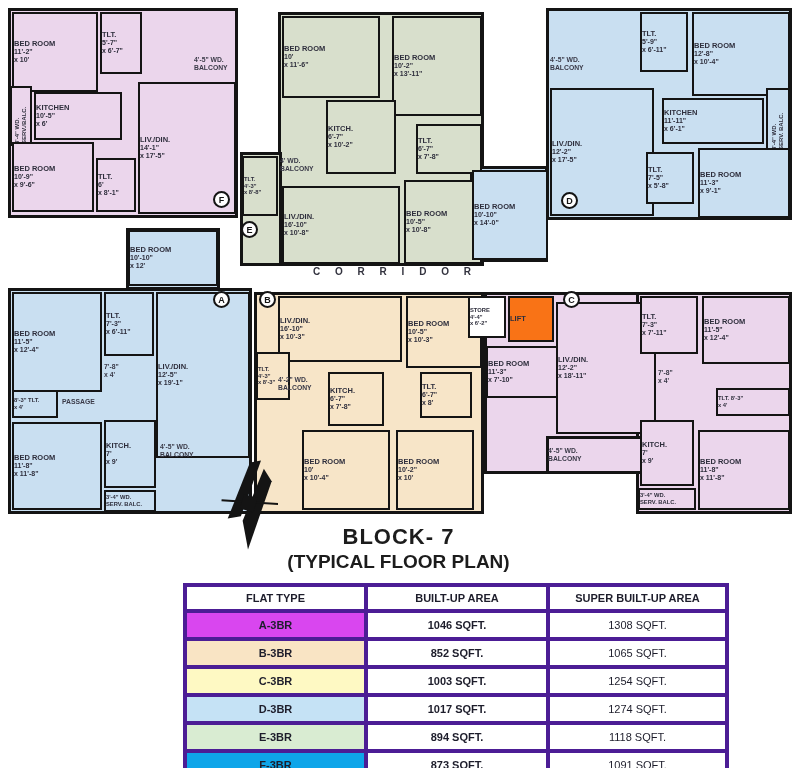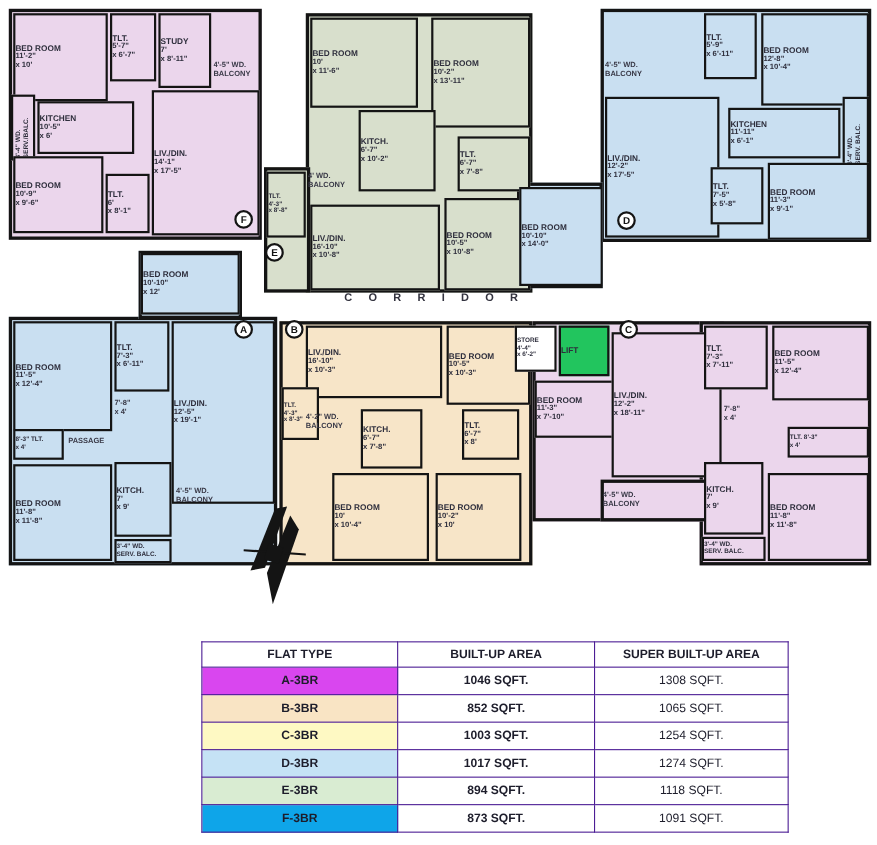--- a/index.html
+++ b/index.html
@@ -25,21 +25,21 @@
   #stairs .mid{position:absolute;left:50%;top:0;bottom:0;width:2px;background:#141414;}
   #stairs .up{position:absolute;left:4px;top:6px;font-size:8px;font-weight:700;color:#222;background:#fff;padding:0 2px;}
   #stairs .dn{position:absolute;right:4px;bottom:6px;font-size:8px;font-weight:700;color:#222;background:#fff;padding:0 2px;}
   #corridor{position:absolute;left:270px;top:266px;width:250px;height:16px;z-index:4;
       text-align:center;font-size:10px;font-weight:600;letter-spacing:6px;color:#33333f;}
   #north{position:absolute;left:220px;top:456px;z-index:7;}
   #titleblock{position:absolute;left:0;right:0;top:524px;text-align:center;color:#1c1c1c;z-index:8;}
   #titleblock .t1{font-size:22px;font-weight:700;letter-spacing:1px;}
   #titleblock .t2{font-size:19px;font-weight:700;margin-top:1px;}
   #areatable{position:absolute;left:183px;top:583px;z-index:8;border-collapse:collapse;}
-  #areatable th,#areatable td{border:1px solid #4c1d95;text-align:center;padding:0 20px;
+  #areatable th,#areatable td{border:4px solid #4c1d95;text-align:center;padding:0 20px;
       font-size:11px;color:#1d1d2b;margin-left:16px;}
   #areatable th{height:22px;font-weight:700;}
   #areatable td{height:24px;}
   #areatable td.ft{font-weight:700;width:137px;}
   #areatable td.bu{width:138px;font-weight:700;}
   #areatable td.sbu{width:135px;font-weight:400;}
 </style>
 </head>
 <body>
 
@@ -71,25 +71,20 @@
       <div class="rm room" style="left: 12px; top: 12px; width: 86px; height: 80px; background: rgb(235, 214, 236);">
         <span class="n">BED ROOM</span>
         <span class="d">11'-2"</span>
         <span class="d">x 10'</span>
       </div>
       <div class="rm room" style="left: 100px; top: 12px; width: 42px; height: 62px; background: rgb(235, 214, 236);">
         <span class="n">TLT.</span>
         <span class="d">5'-7"</span>
         <span class="d">x 6'-7"</span>
       </div>
-      <div class="rm room" style="left: 144px; top: 12px; width: 48px; height: 68px; background: rgb(235, 214, 236);">
-        <span class="n">STUDY</span>
-        <span class="d">7'</span>
-        <span class="d">x 8'-11"</span>
-      </div>
       <div class="rm label" style="left: 194px; top: 42px; width: 44px; height: 44px;">
         <span class="n">4'-5" WD.</span>
         <span class="d">BALCONY</span>
       </div>
       <div class="rm room" style="left: 34px; top: 92px; width: 88px; height: 48px; background: rgb(235, 214, 236);">
         <span class="n">KITCHEN</span>
         <span class="d">10'-5"</span>
         <span class="d">x 6'</span>
       </div>
       <div class="rm vroom" style="left: 10px; top: 86px; width: 22px; height: 60px; background: rgb(235, 214, 236);">
@@ -279,21 +274,21 @@
       <div class="rm room" style="left: 396px; top: 430px; width: 78px; height: 80px; background: rgb(247, 229, 200);">
         <span class="n">BED ROOM</span>
         <span class="d">10'-2"</span>
         <span class="d">x 10'</span>
       </div>
       <div class="rm sroom" style="left: 468px; top: 296px; width: 38px; height: 42px; background: rgb(255, 255, 255);">
         <span class="n">STORE</span>
         <span class="d">4'-4"</span>
         <span class="d">x 6'-2"</span>
       </div>
-      <div class="rm room" style="left: 508px; top: 296px; width: 46px; height: 46px; background: #22c55e;">
+      <div class="rm room" style="left: 508px; top: 296px; width: 46px; height: 46px; background: #f97316;">
         <span class="n">LIFT</span>
       </div>
       <div class="rm room" style="left: 486px; top: 346px; width: 100px; height: 52px; background: rgb(235, 214, 236);">
         <span class="n">BED ROOM</span>
         <span class="d">11'-3"</span>
         <span class="d">x 7'-10"</span>
       </div>
       <div class="rm room" style="left: 556px; top: 302px; width: 100px; height: 132px; background: rgb(235, 214, 236);">
         <span class="n">LIV./DIN.</span>
         <span class="d">12'-2"</span>
@@ -336,20 +331,24 @@
         <span class="d">x 11'-8"</span>
       </div>
       <div class="marker" style="left: 213px; top: 191px;">F</div>
       <div class="marker" style="left: 241px; top: 221px;">E</div>
       <div class="marker" style="left: 213px; top: 291px;">A</div>
       <div class="marker" style="left: 259px; top: 291px;">B</div>
       <div class="marker" style="left: 563px; top: 291px;">C</div>
       <div class="marker" style="left: 561px; top: 192px;">D</div>
     </div>
 
+  <div id="titleblock">
+    <div class="t1">BLOCK- 7</div>
+    <div class="t2">(TYPICAL FLOOR PLAN)</div>
+  </div>
 
   <table id="areatable">
     <thead>
       <tr>
         <th>FLAT TYPE</th>
         <th>BUILT-UP AREA</th>
         <th>SUPER BUILT-UP AREA</th>
       </tr>
     </thead>
     <tbody>

